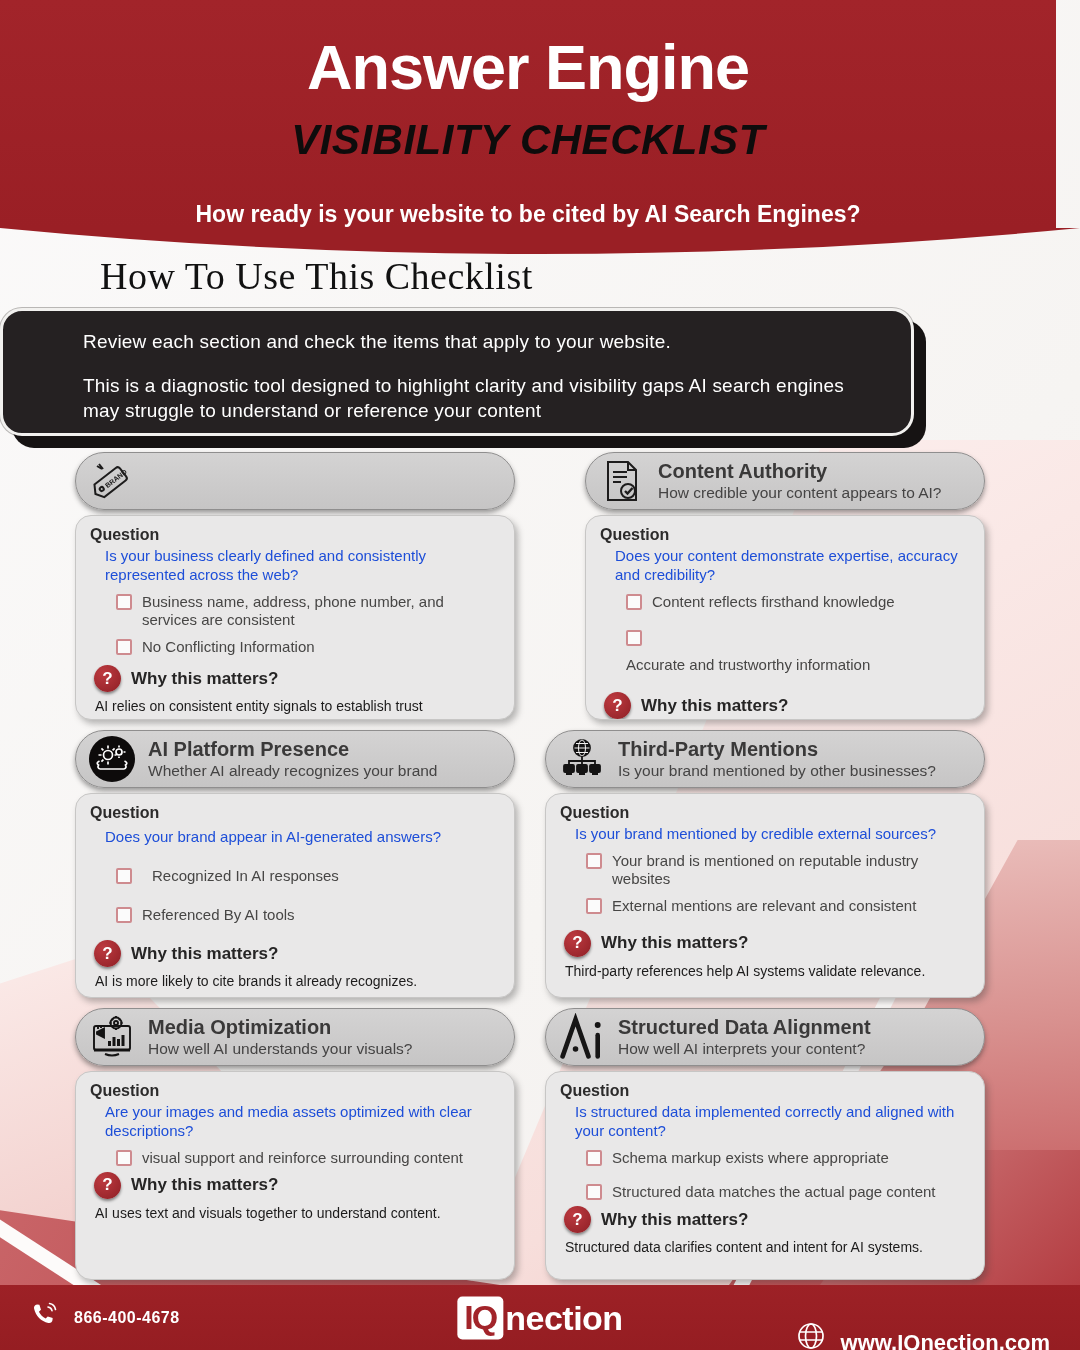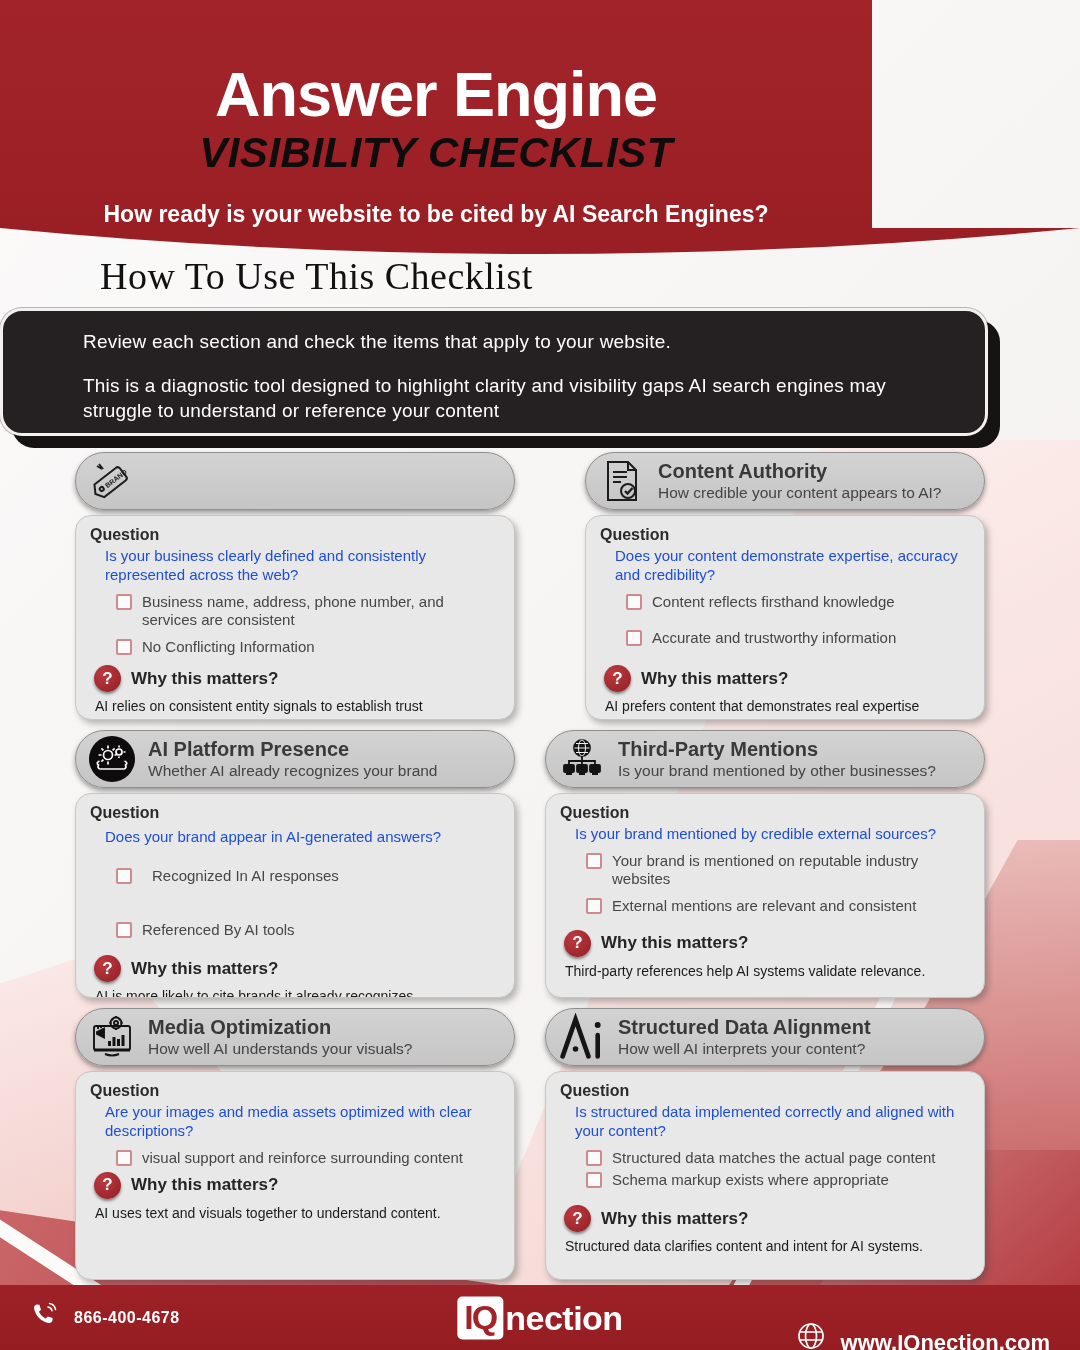--- a/index.html
+++ b/index.html
@@ -42,23 +42,23 @@
     transform:rotate(33deg);transform-origin:top left;
   }
   .shape-bottom-right-red{
     left:820px;top:1150px;width:260px;height:135px;
     background:linear-gradient(140deg,#d07e7f 0%,#b43d42 100%);
     clip-path:polygon(38% 0,100% 0,100% 100%,0 100%);
   }
 
   
   .hero{
-    position:absolute;left:0;top:0;width:872px;height:228px;
+    position:absolute;left:0;top:0;width:1056px;height:228px;
     background:linear-gradient(180deg,var(--brand-red) 0%,var(--brand-red-dark) 100%);
-    display:flex;flex-direction:column;align-items:center;justify-content:flex-end;
+    display:flex;flex-direction:column;align-items:center;justify-content:space-between;
     padding-top:34px;z-index:3;
   }
   .hero-curve{position:absolute;left:0;top:228px;width:1080px;height:30px;z-index:3;}
   .hero-title{
     color:#ffffff;font-size:63px;font-weight:bold;letter-spacing:-1px;line-height:1.05;margin:0;
   }
   .hero-sub{
     color:#0e0c0c;font-size:42px;font-weight:bold;font-style:italic;letter-spacing:0.5px;
     margin:4px 0 0 0;line-height:1.05;
   }
@@ -66,21 +66,21 @@
     color:#ffffff;font-size:23px;font-weight:bold;margin:26px 0 0 0;
   }
 
   
   .howto-heading{
     position:absolute;left:100px;top:254px;z-index:3;margin:0;
     font-family:"Liberation Serif", serif;font-weight:normal;
     font-size:38px;color:#111111;letter-spacing:0.5px;
   }
   .howto-box{
-    position:absolute;left:0;top:308px;width:988px;height:128px;z-index:3;
+    position:absolute;left:0;top:308px;width:914px;height:128px;z-index:3;
     background:var(--dark-box);border:3px solid #f2f1ef;border-radius:22px;
     box-shadow:12px 12px 0 0 #161313, 0 0 0 1px #b9b7b5;
     color:#ffffff;padding:18px 30px 16px 80px;
   }
   .howto-box p{margin:0 0 18px 0;font-size:19px;font-weight:300;line-height:1.35;letter-spacing:0.2px;}
   .howto-box p:last-child{margin-bottom:0;}
 
   
   .card{position:absolute;width:440px;z-index:2;}
   .card-head{
@@ -227,21 +227,21 @@
         <div class="card-subtitle">How credible your content appears to AI?</div>
       </div>
     </div>
     <div class="card-body">
       <div class="q-label">Question</div>
       <p class="q-text">Does your content demonstrate expertise, accuracy and credibility?</p>
       <div class="check-row" style="margin-bottom:18px;">
         <span class="cbox"></span>
         <span class="check-label">Content reflects firsthand knowledge</span>
       </div>
-      <div class="check-row" style="margin-bottom:18px;">
+      <div class="check-row" style="margin-bottom:18px;flex-direction:column;">
         <span class="cbox"></span>
         <span class="check-label">Accurate and trustworthy information</span>
       </div>
       <div class="why-row">
         <span class="why-badge">?</span>
         <span class="why-label">Why this matters?</span>
       </div>
       <p class="why-text">AI prefers content that demonstrates real expertise</p>
     </div>
   </section>
@@ -260,21 +260,21 @@
         </span>
       </span>
       <div class="card-head-text">
         <div class="card-title">AI Platform Presence</div>
         <div class="card-subtitle">Whether AI already recognizes your brand</div>
       </div>
     </div>
     <div class="card-body">
       <div class="q-label" style="margin-bottom:6px;">Question</div>
       <p class="q-text" style="margin-bottom:20px;">Does your brand appear in AI-generated answers?</p>
-      <div class="check-row" style="margin-bottom:36px;gap:20px;">
+      <div class="check-row" style="margin-bottom:21px;gap:20px;">
         <span class="cbox"></span>
         <span class="check-label">Recognized In AI responses</span>
       </div>
       <div class="check-row" style="margin-bottom:16px;">
         <span class="cbox"></span>
         <span class="check-label">Referenced By AI tools</span>
       </div>
       <div class="why-row">
         <span class="why-badge">?</span>
         <span class="why-label">Why this matters?</span>
@@ -375,27 +375,27 @@
         </svg>
       </span>
       <div class="card-head-text">
         <div class="card-title">Structured Data Alignment</div>
         <div class="card-subtitle">How well AI interprets your content?</div>
       </div>
     </div>
     <div class="card-body">
       <div class="q-label">Question</div>
       <p class="q-text">Is structured data implemented correctly and aligned with your content?</p>
+      <div class="check-row" style="margin-bottom:16px;">
+        <span class="cbox"></span>
+        <span class="check-label">Schema markup exists where appropriate</span>
+      </div>
       <div class="check-row" style="margin-bottom:4px;">
         <span class="cbox"></span>
         <span class="check-label">Structured data matches the actual page content</span>
-      </div>
-      <div class="check-row" style="margin-bottom:16px;">
-        <span class="cbox"></span>
-        <span class="check-label">Schema markup exists where appropriate</span>
       </div>
       <div class="why-row">
         <span class="why-badge">?</span>
         <span class="why-label">Why this matters?</span>
       </div>
       <p class="why-text">Structured data clarifies content and intent for AI systems.</p>
     </div>
   </section>
 
   <footer class="footer">

